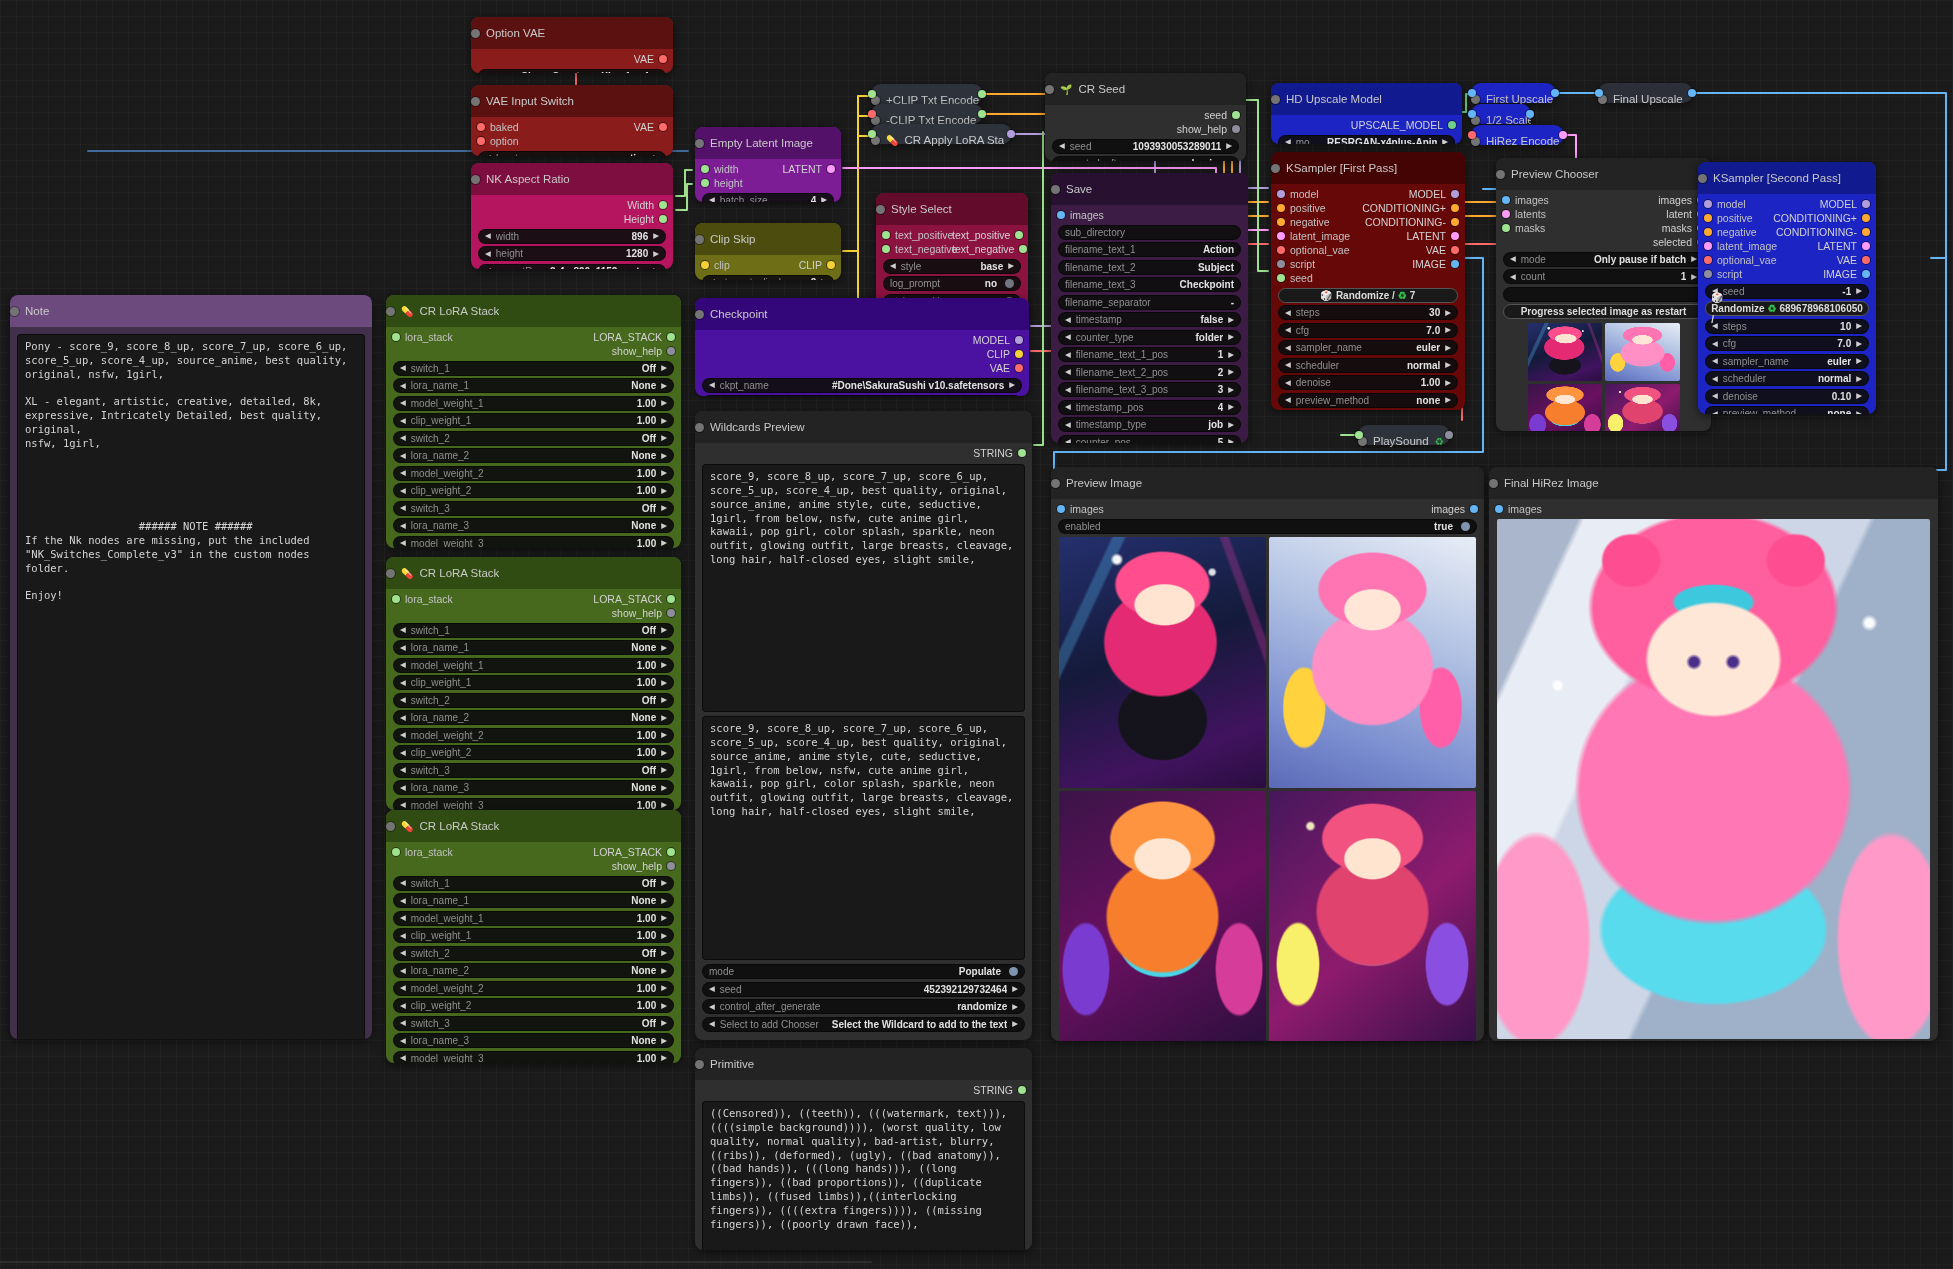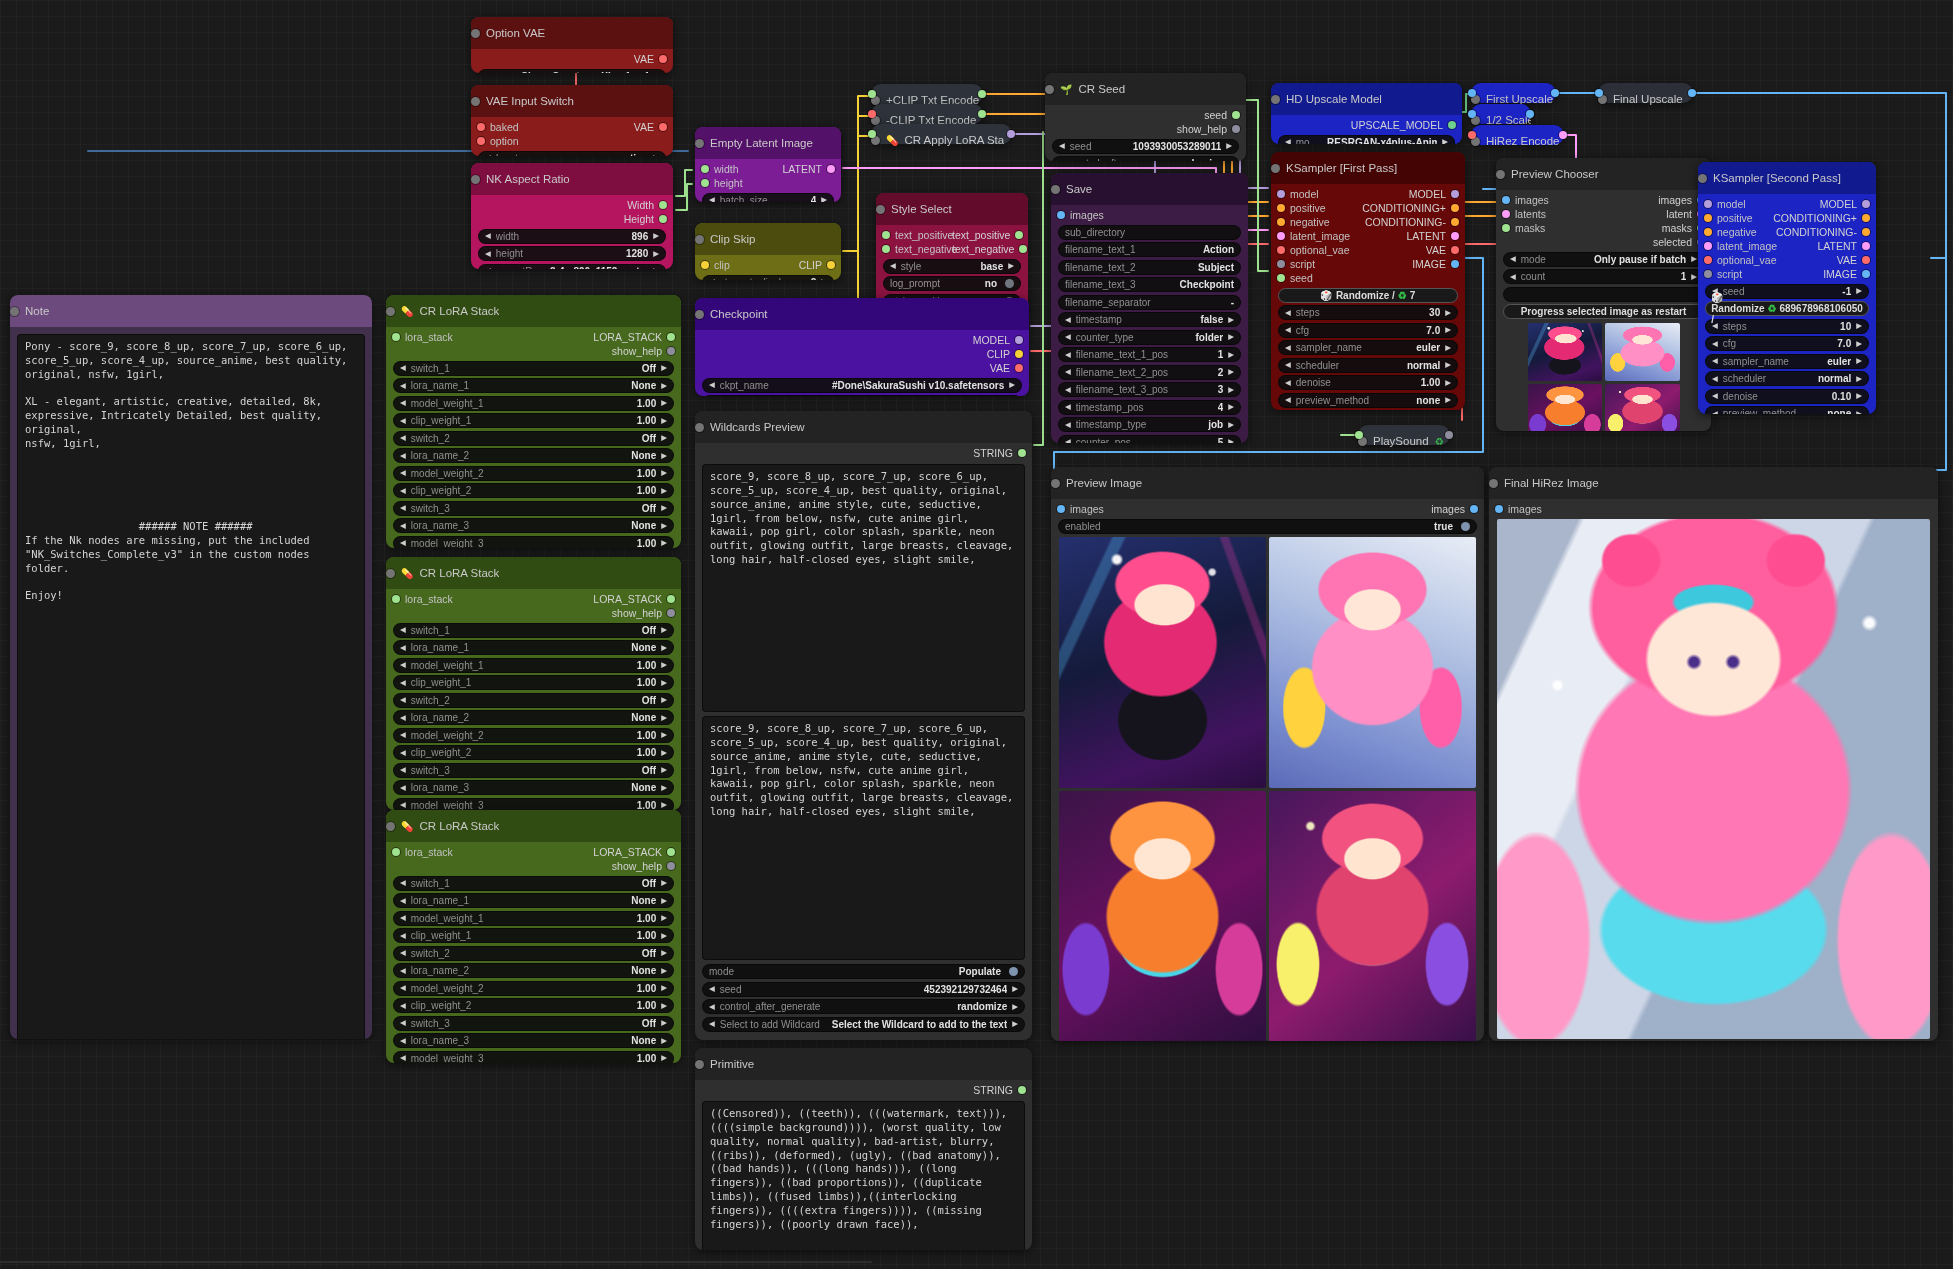--- a/index.html
+++ b/index.html
@@ -1276,21 +1276,21 @@
           <span class="arr">▶</span>
         </div>
         <div class="widget combo">
           <span class="arr">◀</span>
           <span class="wl">control_after_generate</span>
           <span class="wv">randomize</span>
           <span class="arr">▶</span>
         </div>
         <div class="widget combo">
           <span class="arr">◀</span>
-          <span class="wl">Select to add Wildcard</span>
+          <span class="wl">Select to add Chooser</span>
           <span class="wv">Select the Wildcard to add to the text</span>
           <span class="arr">▶</span>
         </div>
       </div>
     </div>
     <div class="node" style="left: 695px; top: 1048px; width: 337px; height: 202px; --body: #2f2f2f; --head: #232323;">
       <div class="nhead">
         <span class="cdot"></span>
         <span class="ntitle">Primitive</span>
       </div>

